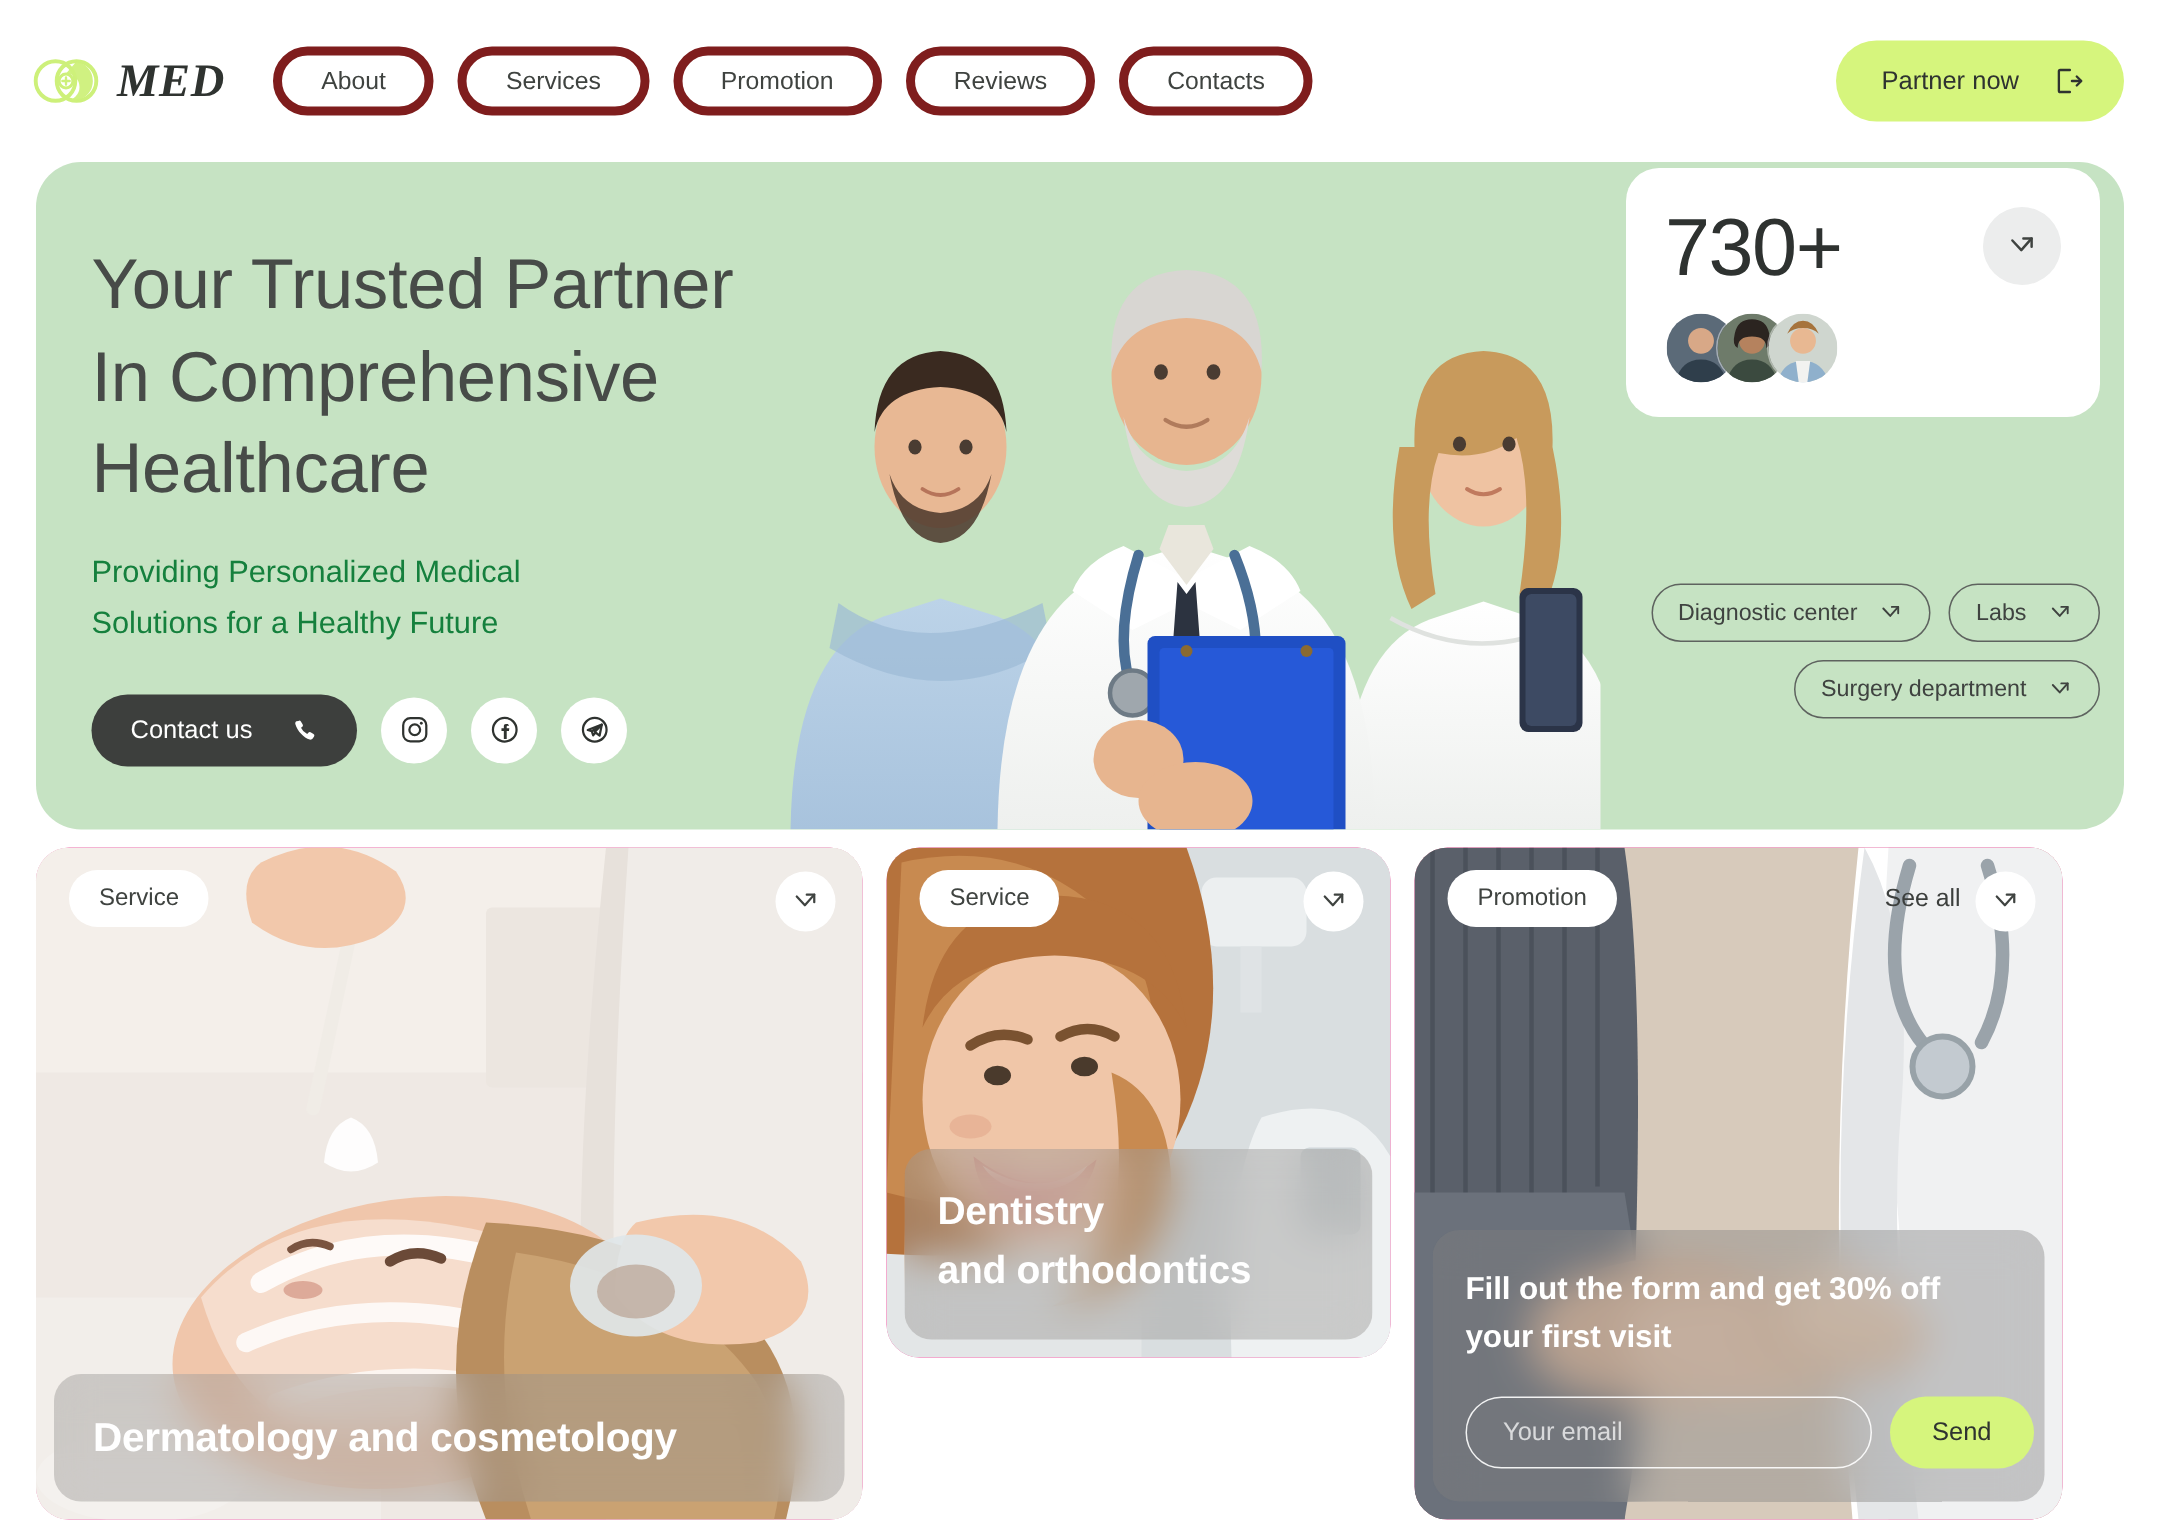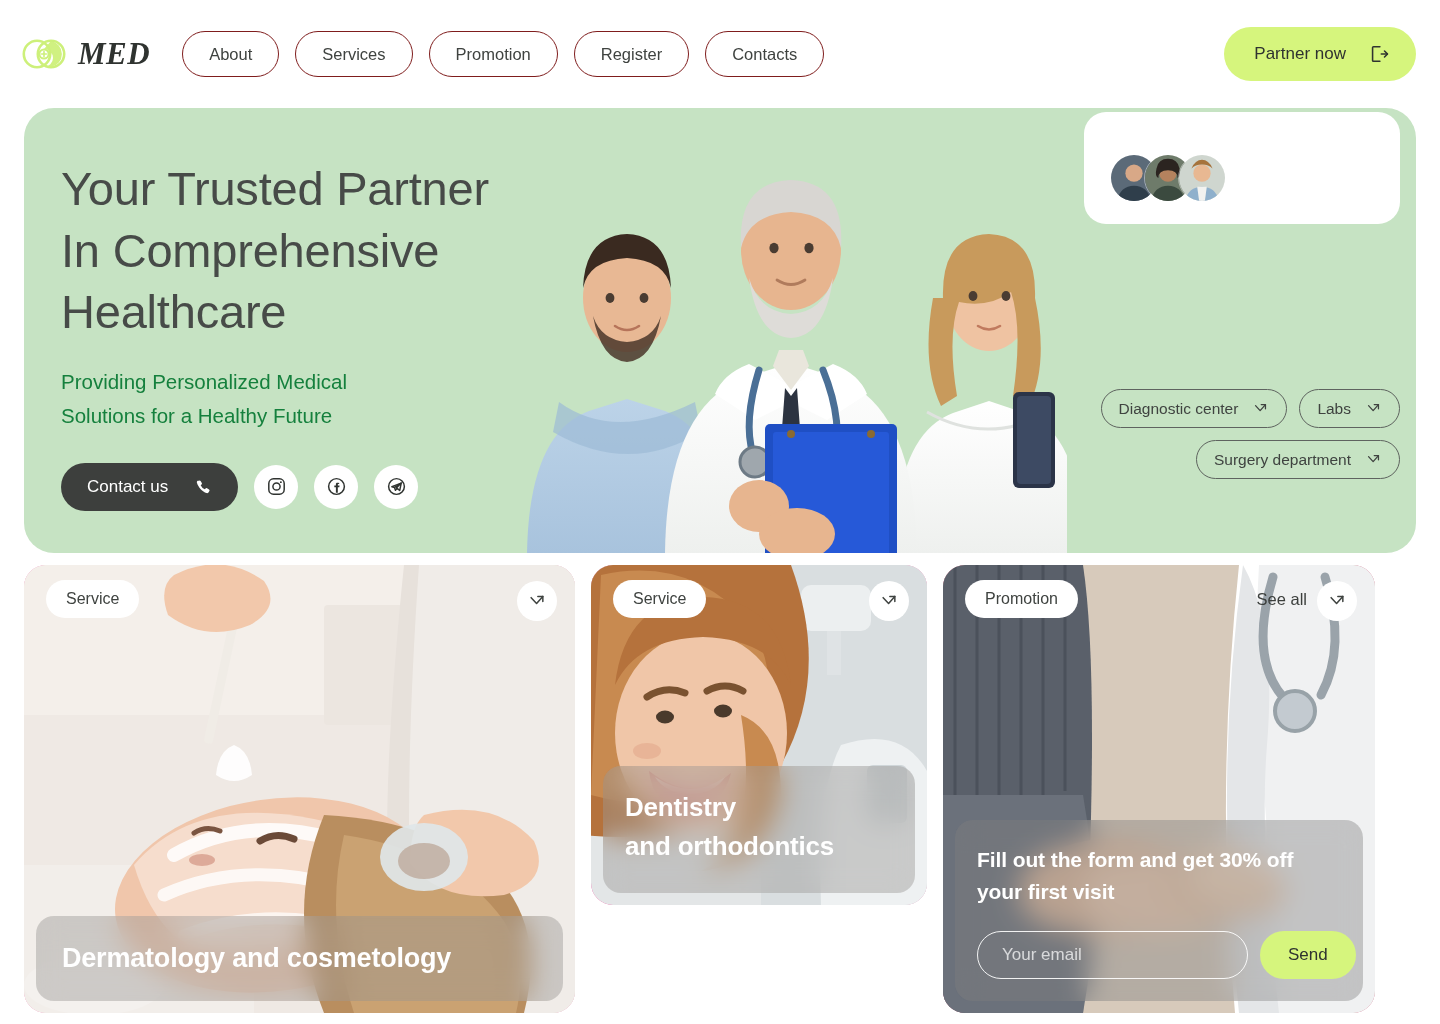--- a/index.html
+++ b/index.html
@@ -20,21 +20,21 @@
   .logo-wrap { display:flex; align-items:center; gap:10px; margin-right:32px; }
   .logo-mark { width:46px; height:36px; display:block; }
   .logo-text {
     font-size:31px; font-weight:600; letter-spacing:0.5px;
     color:#2f3330; font-family:"Liberation Serif", serif;
     font-style:italic;
     text-align:center;
   }
   .nav { display:flex; align-items:center; gap:16px; }
   .nav-pill {
-    border:1px solid #7f1d1d; background:transparent;
+    border:6px solid #7f1d1d; background:transparent;
     border-radius:999px;
     height:46px; padding:0 26px;
     display:flex; align-items:center; justify-content:center;
     font-size:16.5px; color:#3f4340; cursor:pointer;
     white-space:nowrap;
   }
   .header-spacer { flex:1; }
   .register-btn {
     background:#d6f57d; border:none; border-radius:999px;
     height:54px; padding:0 26px 0 30px;
@@ -213,21 +213,21 @@
         <path d="M22 15.6 v4.8 M19.6 18 h4.8" stroke="#cdf07a" stroke-width="1.6" stroke-linecap="round"></path>
       </svg>
     </span>
     <span class="logo-text">MED</span>
   </div>
 
   <nav class="nav">
     <button class="nav-pill">About</button>
     <button class="nav-pill">Services</button>
     <button class="nav-pill">Promotion</button>
-    <button class="nav-pill">Register</button>
+    <button class="nav-pill">Reviews</button>
     <button class="nav-pill">Contacts</button>
   </nav>
 
   <div class="header-spacer"></div>
 
   <button class="register-btn">
     <span>Partner now</span>
     <span>
       <svg class="reg-icon" viewBox="0 0 24 24" fill="none" stroke="#2f3330" stroke-width="1.7" stroke-linecap="round" stroke-linejoin="round">
         <path d="M13 4H6a1 1 0 0 0-1 1v14a1 1 0 0 0 1 1h7"></path>
@@ -350,20 +350,31 @@
             <circle cx="12" cy="12" r="9"></circle>
             <path d="M17.4 8.1 6.7 12.2l3 .9 1.1 3.2 1.8-2.2 3.1 2.3z" stroke-linejoin="round"></path>
             <path d="M9.7 13.1 17.4 8.1l-5.8 6" stroke-linejoin="round"></path>
           </svg>
         </span>
       </div>
     </div>
   </div>
 
   <div class="stat-card">
+    <div class="stat-top">
+      <div class="stat-num">730+</div>
+      <div class="arrow-circle">
+        <span>
+          <svg viewBox="0 0 24 24" fill="none" stroke="#3f4340" stroke-width="1.8" stroke-linecap="round" stroke-linejoin="round">
+            <path d="M5 8 L11.5 15 L19 6.5"></path>
+              <path d="M19 12.5 V6.5 H13"></path>
+          </svg>
+        </span>
+      </div>
+    </div>
     <div class="avatars">
       <div class="avatar">
         <svg viewBox="0 0 48 48">
             <rect width="48" height="48" fill="#5b6a78"></rect>
             <circle cx="24" cy="19" r="9" fill="#d8a887"></circle>
             <path d="M6 48q4-16 18-16t18 16z" fill="#2f3e4b"></path>
           </svg>
       </div>
       <div class="avatar">
         <svg viewBox="0 0 48 48">

